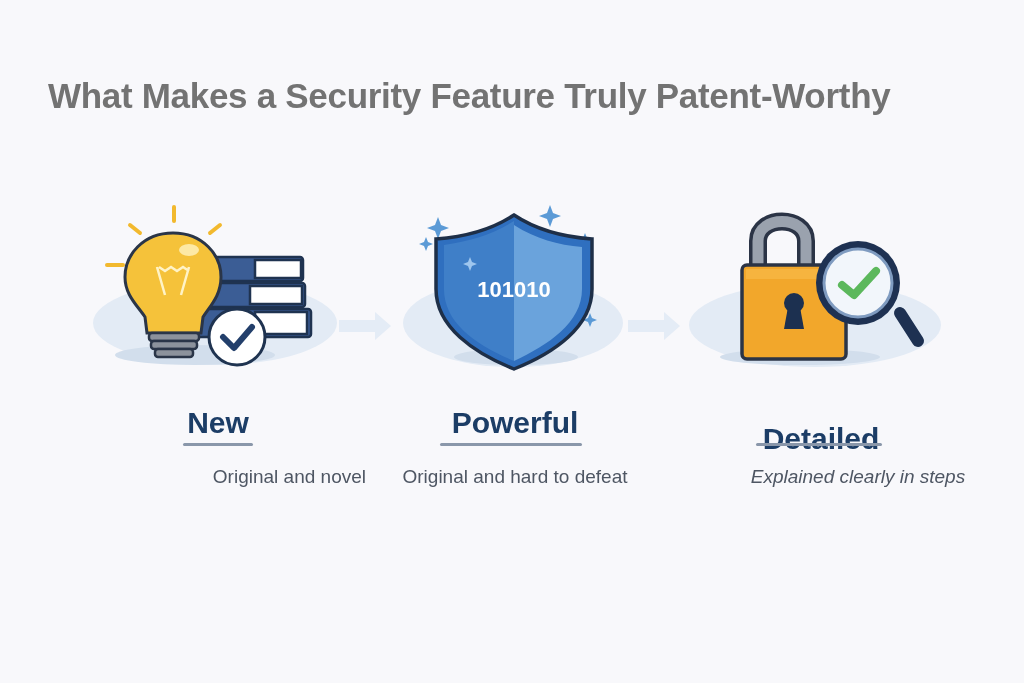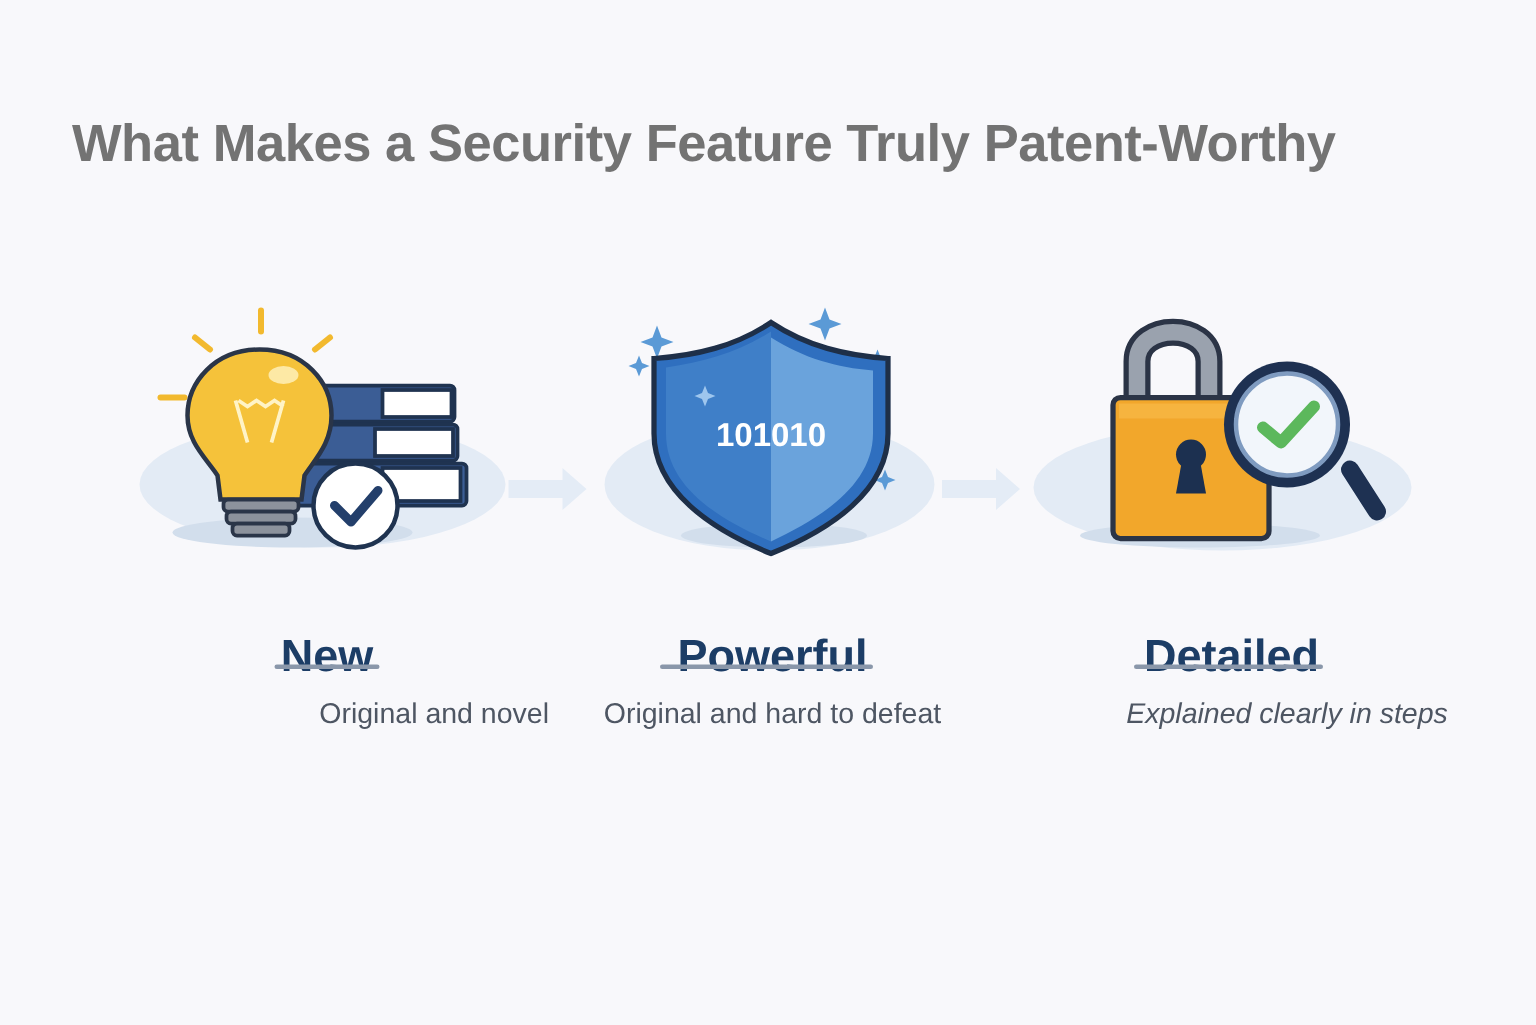--- a/index.html
+++ b/index.html
@@ -6,21 +6,21 @@
     html, body { width: 1024px; height: 683px; background: #f8f8fb; overflow: hidden; }
     body { font-family: "Liberation Sans", "DejaVu Sans", sans-serif; position: relative; }
     .title {
       position: absolute; left: 0; right: 0; top: 76px; text-align: left;
       font-size: 35px; color: #737373; letter-spacing: -0.3px; margin-left: 48px;
     }
     .card { position: absolute; top: 195px; width: 270px; text-align: left; }
     .icon-wrap { position: relative; width: 270px; height: 190px; }
     .icon-wrap svg { position: absolute; left: 0; top: 0; }
     .label {
-      position: absolute; top: 421px; width: 240px; text-align: center;
+      position: absolute; top: 406px; width: 240px; text-align: center;
       font-size: 30px; font-weight: bold; color: #1c3d66;
     }
     .underline { position: absolute; top: 443px; height: 3px; background: #8a97aa; border-radius: 2px; }
     .desc {
       position: absolute; top: 466px; width: 300px; text-align: center;
       font-size: 19px; color: #4e5663;
     }
     .arrow { position: absolute; top: 306px; }
   </style>
 </head>
@@ -124,15 +124,15 @@
 </div>
 
 <div class="label" style="left:98px;">New</div>
 <div class="underline" style="left:183px; width:70px;"></div>
 <div class="desc" style="left:66px;text-align:right;">Original and novel</div>
 
 <div class="label" style="left:395px;text-align:center;">Powerful</div>
 <div class="underline" style="left:440px; width:142px;"></div>
 <div class="desc" style="left:365px;">Original and hard to defeat</div>
 
-<div class="label" style="left:701px;">Detailed</div>
+<div class="label" style="left:701px;margin-top:16px;">Detailed</div>
 <div class="underline" style="left:756px; width:126px;"></div>
 <div class="desc" style="left:708px;font-style:italic;">Explained clearly in steps</div>
 
 </body></html>

